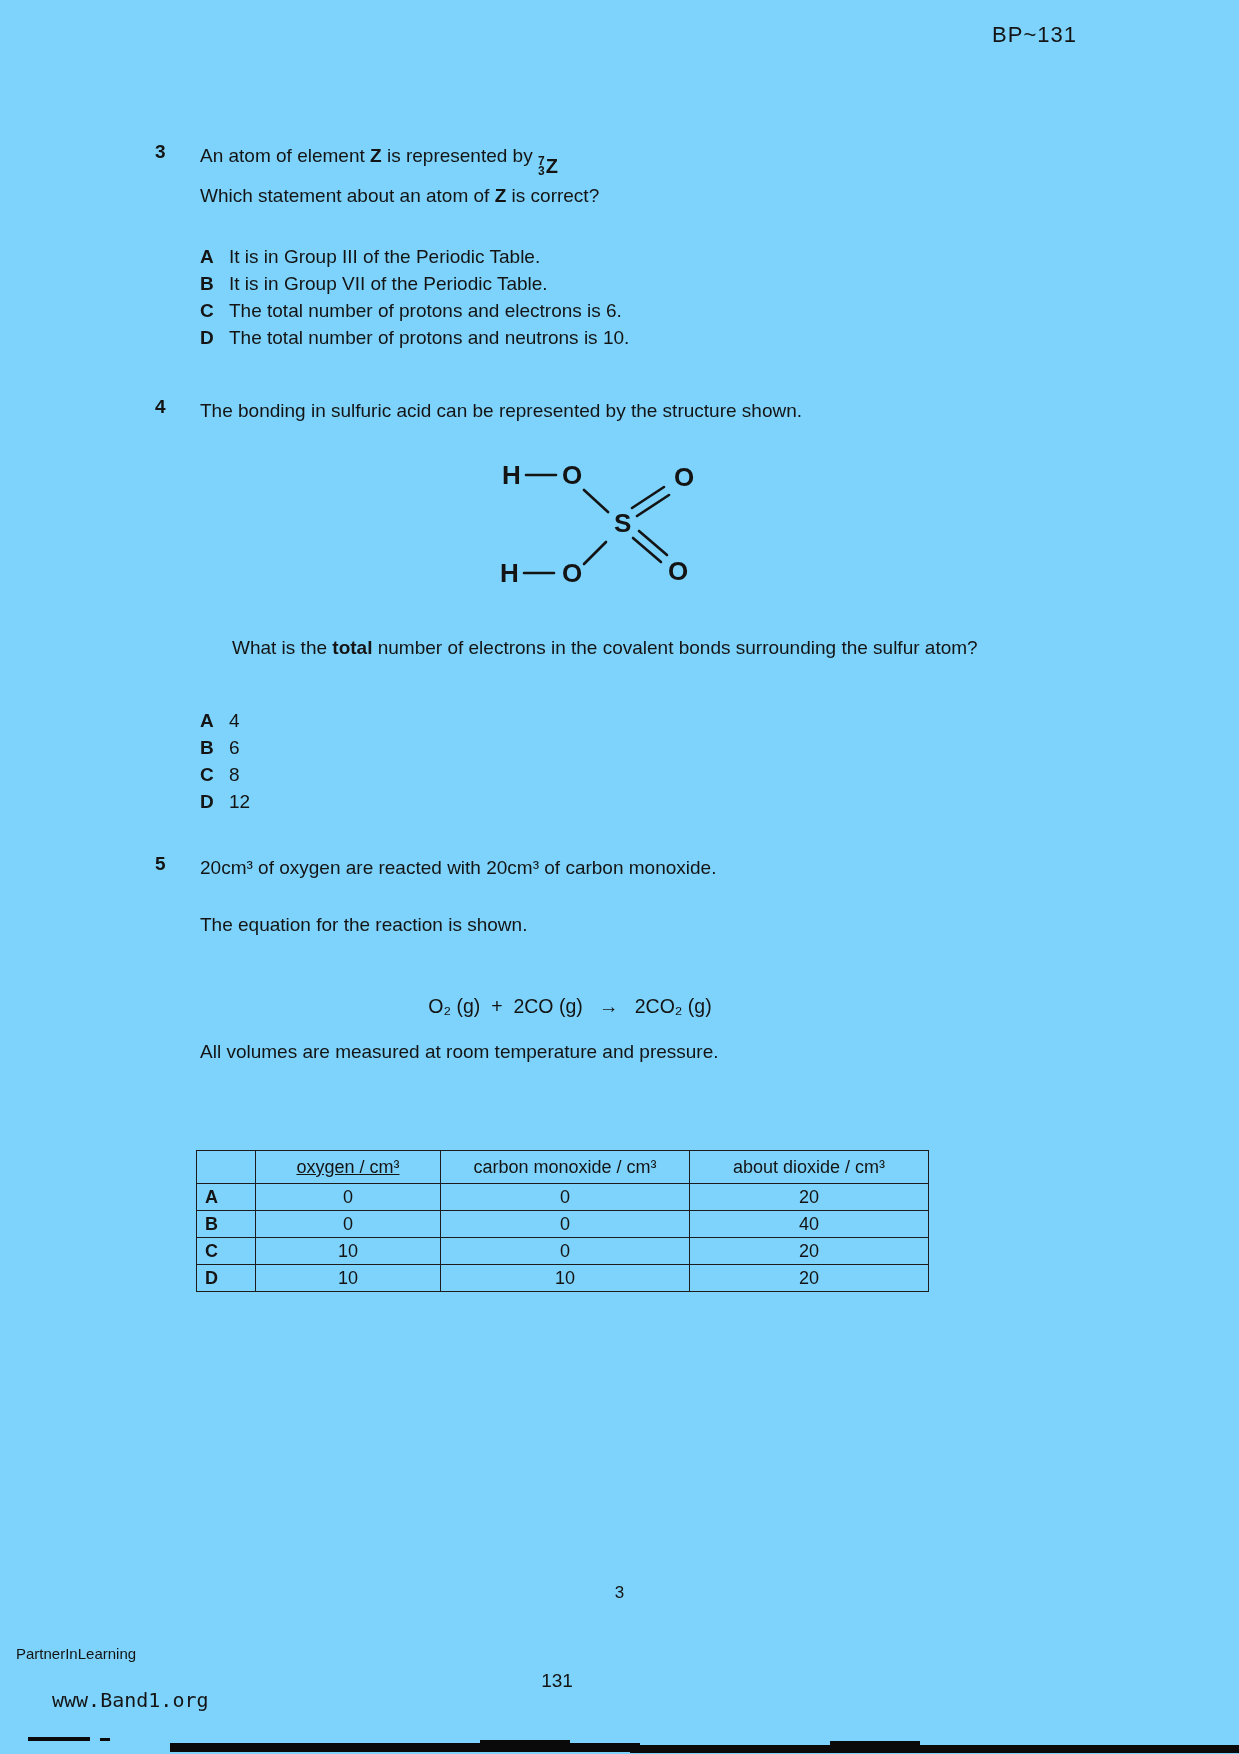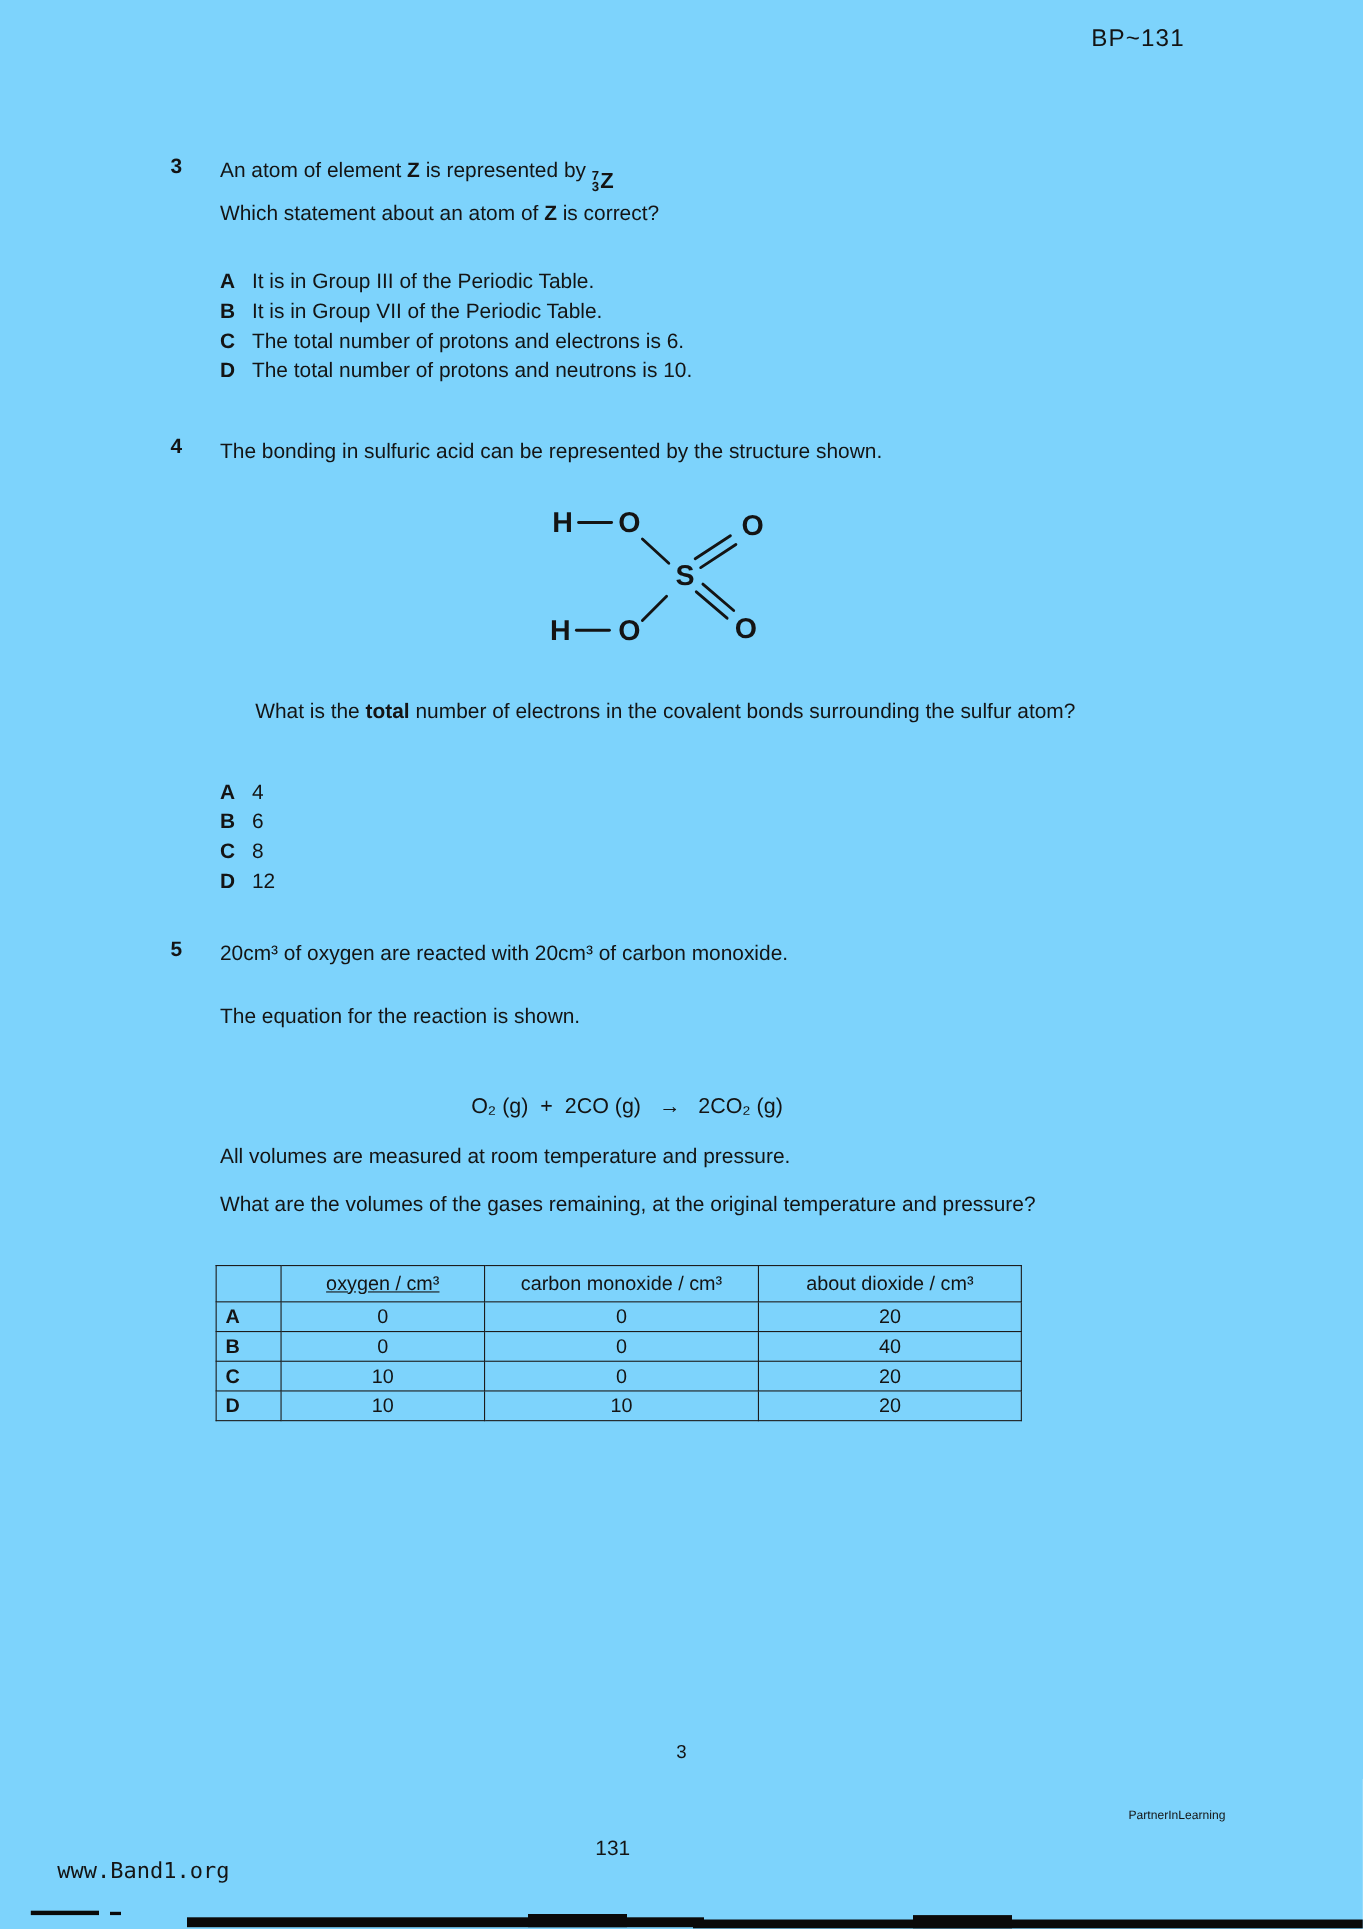--- a/index.html
+++ b/index.html
@@ -29,21 +29,21 @@
   
   .vol-table { left:196px; top:1150px; }
   table { border-collapse:collapse; font-size:18px; }
   td, th { border:1.7px solid #1c1c1c; padding:0 8px; height:26px; }
   th { height:32px; font-weight:normal; text-align:center; }
   td.letter { font-weight:bold; text-align:left; width:42px; }
   td.val { text-align:center; }
   .col-oxy { width:168px;text-decoration:underline; } .col-co { width:232px; } .col-co2 { width:222px; }
   
   .pageno { left:0; top:1583px; width:1239px; text-align:center; font-size:17px; }
-  .footer-brand { left:0; top:1645px; width:1114px; text-align:right; font-size:11px; }
+  .footer-brand { left:16px; top:1645px; width:1114px; text-align:left; font-size:15px; }
   .footer-num { left:0; top:1670px; width:1114px; text-align:center; font-size:19px; }
   .footer-url { left:52px; top:1688px; font-family:"DejaVu Sans Mono", monospace; font-size:20px; }
   .bar { background:#0a0a0a; position:absolute; }
 </style>
 </head>
 <body>
 
 <div class="page">
 
   <div class="abs hdr-ref">BP~131</div>
@@ -125,21 +125,20 @@
         <span class="optletter">D</span>
         <span>12</span>
       </div>
   </div>
 
   <div class="abs qnum" style="left:155px; top:853px;">5</div>
   <div class="abs qtext" style="left:200px; top:853px;">20cm³ of oxygen are reacted with 20cm³ of carbon monoxide.</div>
   <div class="abs qtext" style="left:200px; top:910px;">The equation for the reaction is shown.</div>
   <div class="abs equation">O₂ (g)  +  2CO (g)   →   2CO₂ (g)</div>
   <div class="abs qtext" style="left:200px; top:1037px;">All volumes are measured at room temperature and pressure.</div>
-  <div class="abs qtext" style="left:200px; top:1081px;">What are the volumes of the gases remaining, at the original temperature and pressure?</div>
 
   <div class="abs vol-table">
     <table>
       <tbody>
           <tr>
         <th></th>
         <th class="col-oxy">oxygen / cm³</th>
         <th class="col-co">carbon monoxide / cm³</th>
         <th class="col-co2">about dioxide / cm³</th>
       </tr>

